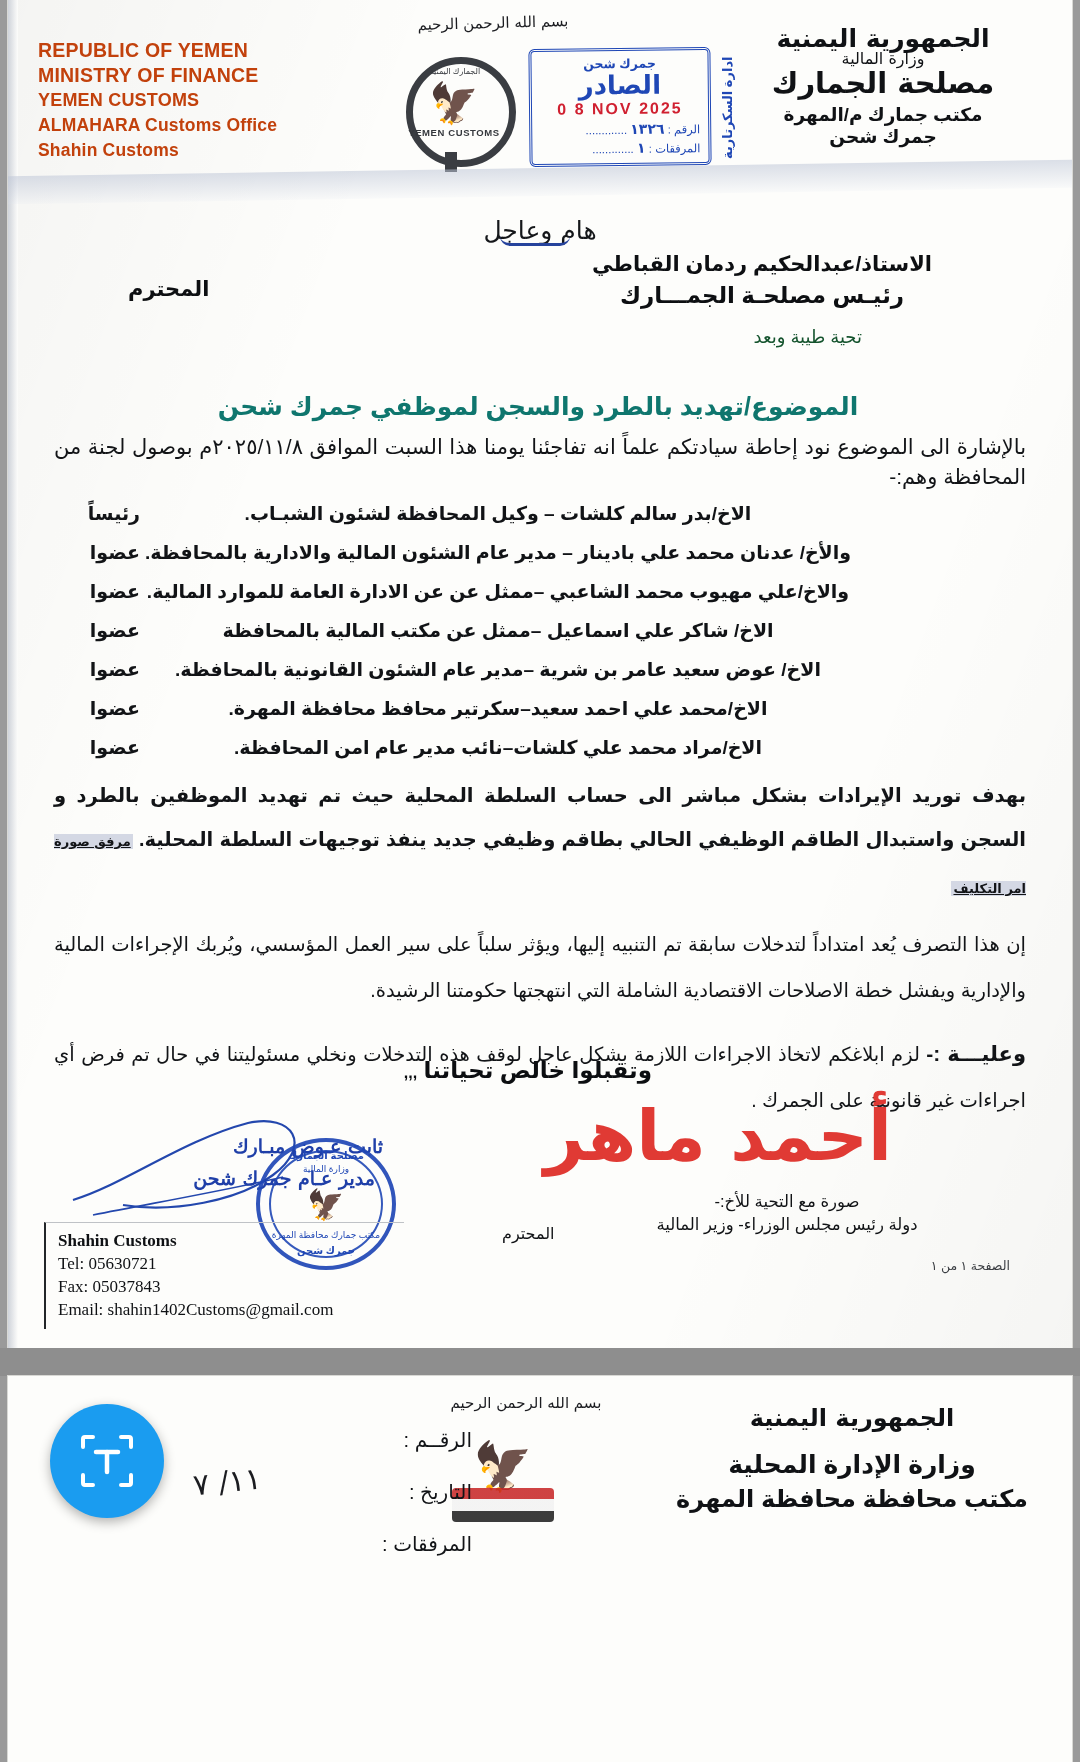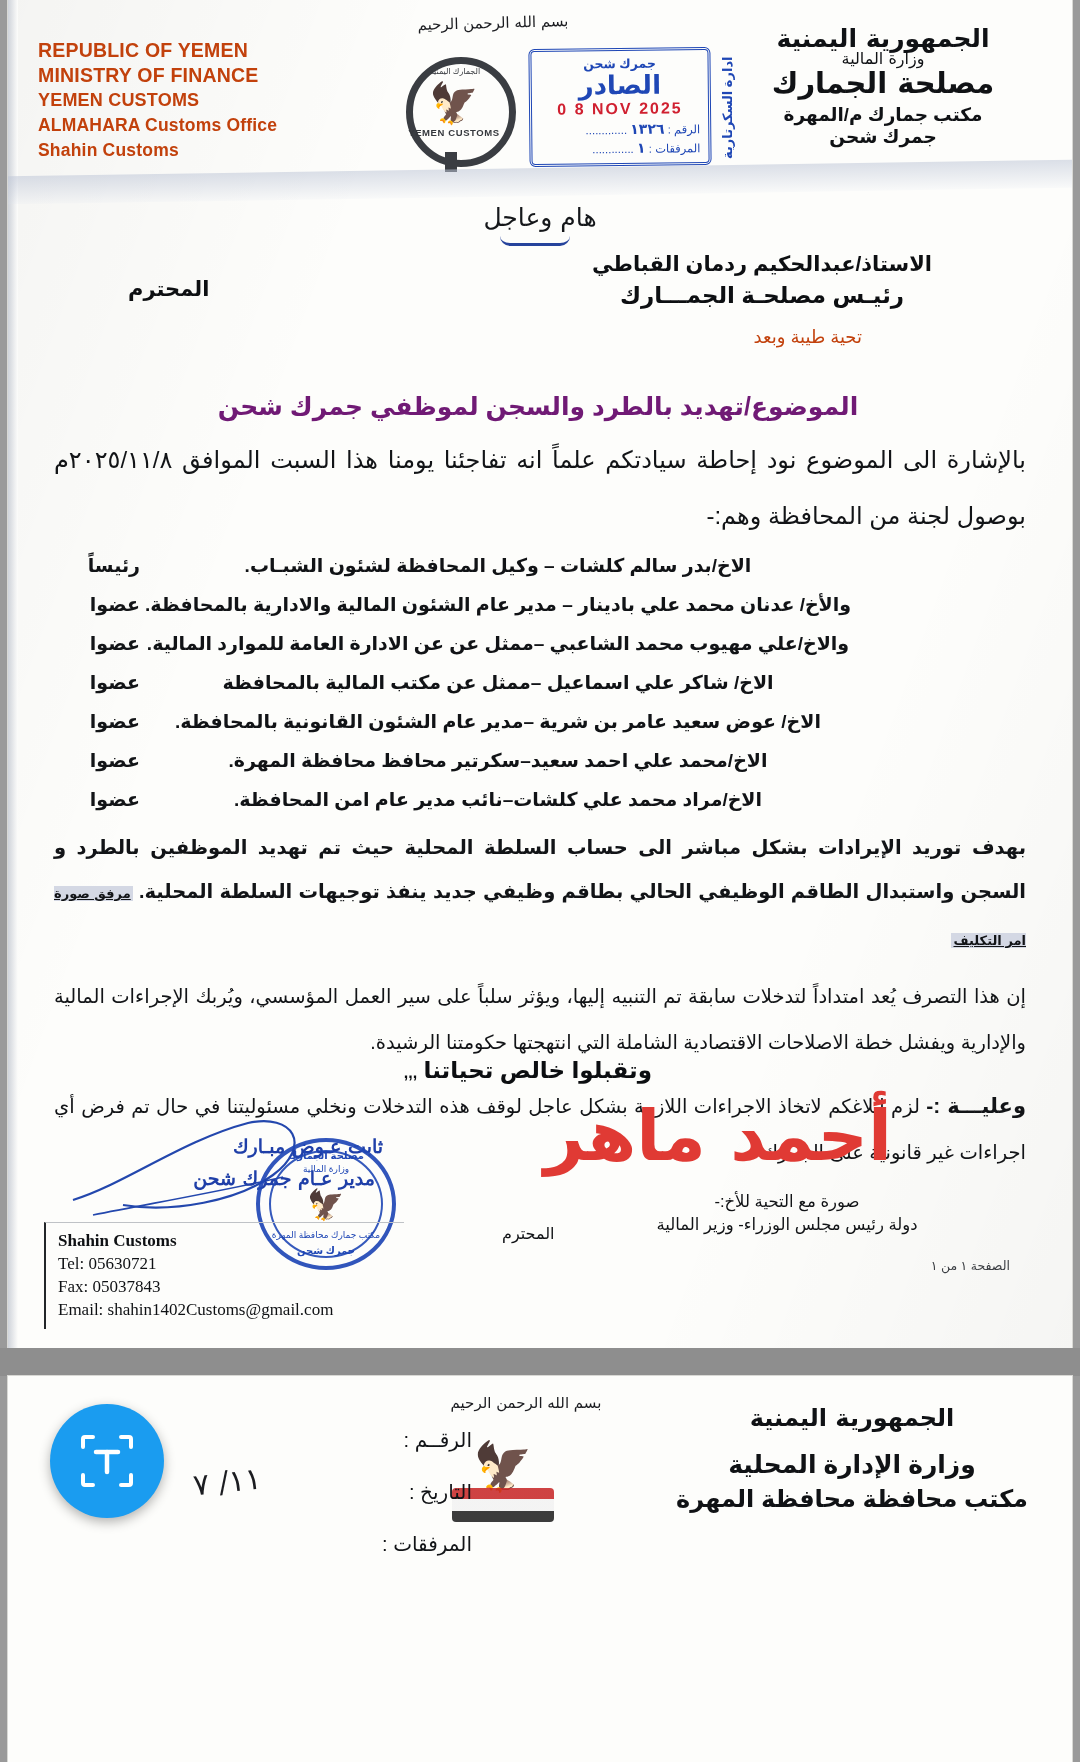--- a/index.html
+++ b/index.html
@@ -94,52 +94,52 @@
     font-family:"DejaVu Sans",sans-serif;}
   .hdr-ar .l4{font-size:18.5px;font-weight:bold;margin-top:4px;}
   .hdr-ar .l5{font-size:18.5px;font-weight:bold;}
   .scan-band{
     position:absolute;left:0;top:168px;width:1064px;height:28px;
     background:linear-gradient(180deg,rgba(190,198,215,.55),rgba(225,230,240,.15));
     transform:skewY(-0.9deg);
   }
   
   .urgent{
-    position:absolute;left:0;right:0;top:203px;text-align:center;
+    position:absolute;left:0;right:0;top:216px;text-align:center;
     direction:rtl;font-size:25px;color:#15171a;
     font-family:"DejaVu Serif",serif;
   }
   .urgent-ul{
     position:absolute;left:50%;top:236px;width:70px;height:7px;
     margin-left:-40px;border-bottom:3px solid #26439c;border-radius:0 0 40px 40px;
   }
   
   .recipient{
     position:absolute;right:70px;top:252px;width:480px;direction:rtl;
     text-align:center;color:#0d0f12;
   }
   .recipient .r1{font-size:21px;font-weight:bold;}
   .recipient .r2{font-size:23px;font-weight:bold;margin-top:6px;letter-spacing:2px;}
   .respect{
     position:absolute;left:120px;top:277px;font-size:21px;font-weight:bold;
     direction:rtl;color:#0d0f12;
   }
   .greeting{
-    position:absolute;right:210px;top:326px;font-size:18px;direction:rtl;color:#c2410c;
+    position:absolute;right:210px;top:326px;font-size:18px;direction:rtl;color:#14532d;
   }
   .subject{
     position:absolute;left:0;right:4px;top:392px;text-align:center;
-    direction:rtl;font-size:25px;font-weight:bold;color:#701a75;
+    direction:rtl;font-size:25px;font-weight:bold;color:#0f766e;
   }
   
   .body{
     position:absolute;left:46px;right:46px;top:432px;direction:rtl;
     text-align:justify;color:#121417;
   }
-  .p-intro{font-size:24px;line-height:56px;}
+  .p-intro{font-size:21px;line-height:30px;}
   .members{margin-top:2px;}
   .member{
     display:flex;justify-content:space-between;align-items:baseline;
     font-size:19px;line-height:39px;padding-right:170px;
   }
   .member .m-name{flex:1;text-align:center;font-weight:bold;color:#111316;}
   .member .m-role{width:86px;text-align:right;font-weight:bold;}
   .p-after{font-size:19.5px;line-height:44px;margin-top:6px;font-weight:bold;}
   .hl{
     background:#d4d8e4;font-size:13px;text-decoration:underline;

